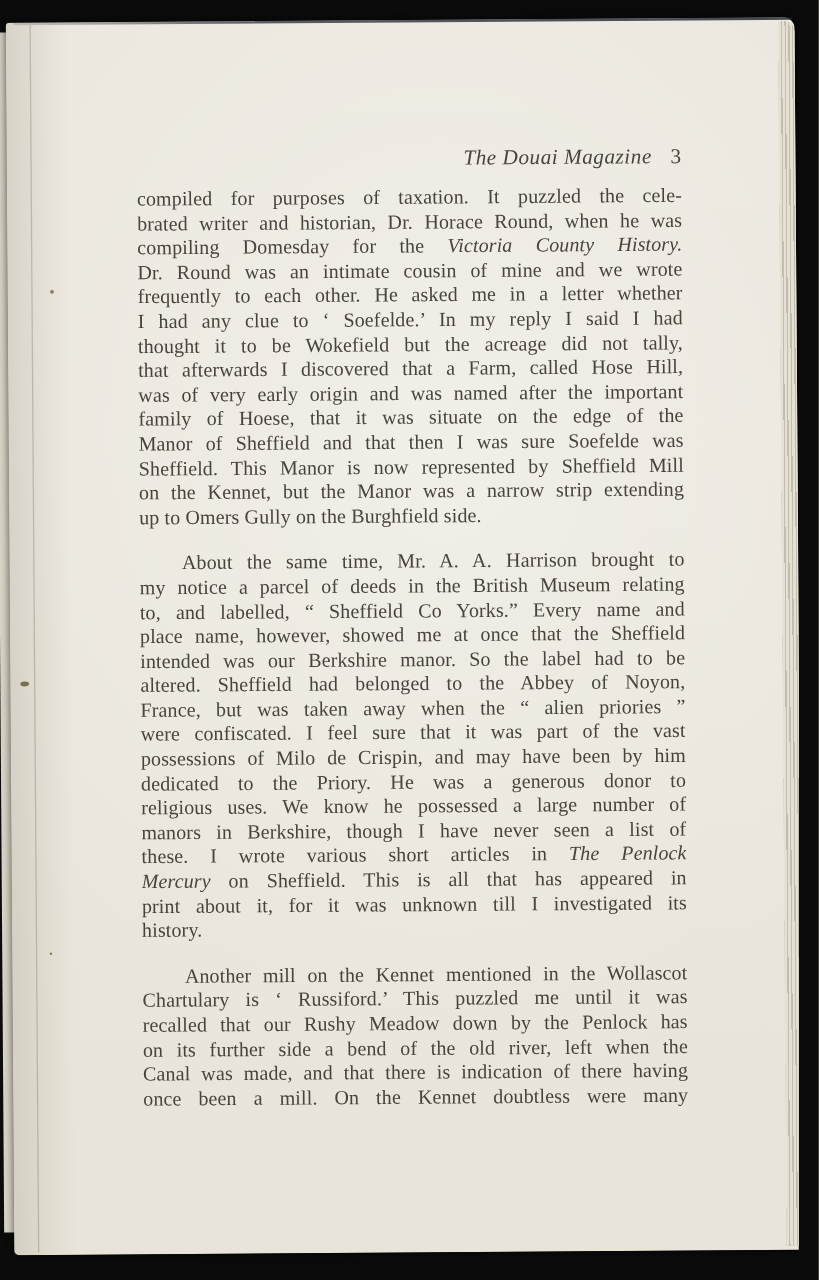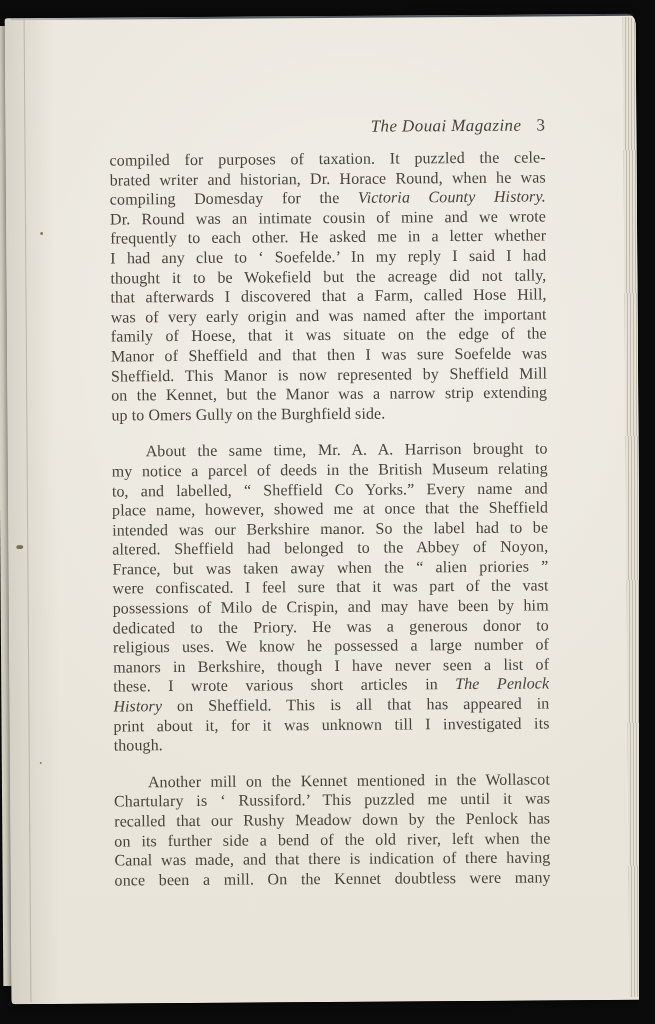--- a/index.html
+++ b/index.html
@@ -126,23 +126,23 @@
             <div class="line"><span>place name, however, showed me at once that the Sheffield</span></div>
             <div class="line"><span>intended was our Berkshire manor.  So the label had to be</span></div>
             <div class="line"><span>altered.  Sheffield had belonged to the Abbey of Noyon,</span></div>
             <div class="line"><span>France, but was taken away when the “ alien priories ”</span></div>
             <div class="line"><span>were confiscated.   I feel sure that it was part of the vast</span></div>
             <div class="line"><span>possessions of Milo de Crispin, and may have been by him</span></div>
             <div class="line"><span>dedicated to the Priory.  He was a generous donor to</span></div>
             <div class="line"><span>religious uses.  We know he possessed a large number of</span></div>
             <div class="line"><span>manors in Berkshire, though I have never seen a list of</span></div>
             <div class="line"><span>these.  I wrote various short articles in </span><span class="ital">The Penlock</span></div>
-            <div class="line"><span class="ital">History</span><span> on Sheffield.  This is all that has appeared in</span></div>
+            <div class="line"><span class="ital">Mercury</span><span> on Sheffield.  This is all that has appeared in</span></div>
             <div class="line"><span>print about it, for it was unknown till I investigated its</span></div>
-            <div class="line noj"><span>though.</span></div>
+            <div class="line noj"><span>history.</span></div>
           </div>
           <div class="para">
             <div class="line indent"><span>Another mill on the Kennet mentioned in the Wollascot</span></div>
             <div class="line"><span>Chartulary is ‘ Russiford.’  This puzzled me until it was</span></div>
             <div class="line"><span>recalled that our Rushy Meadow down by the Penlock has</span></div>
             <div class="line"><span>on its further side a bend of the old river, left when  the</span></div>
             <div class="line"><span>Canal was made, and that there is indication of there having</span></div>
             <div class="line"><span>once been a mill.  On the Kennet doubtless were many</span></div>
           </div>
         </div>

